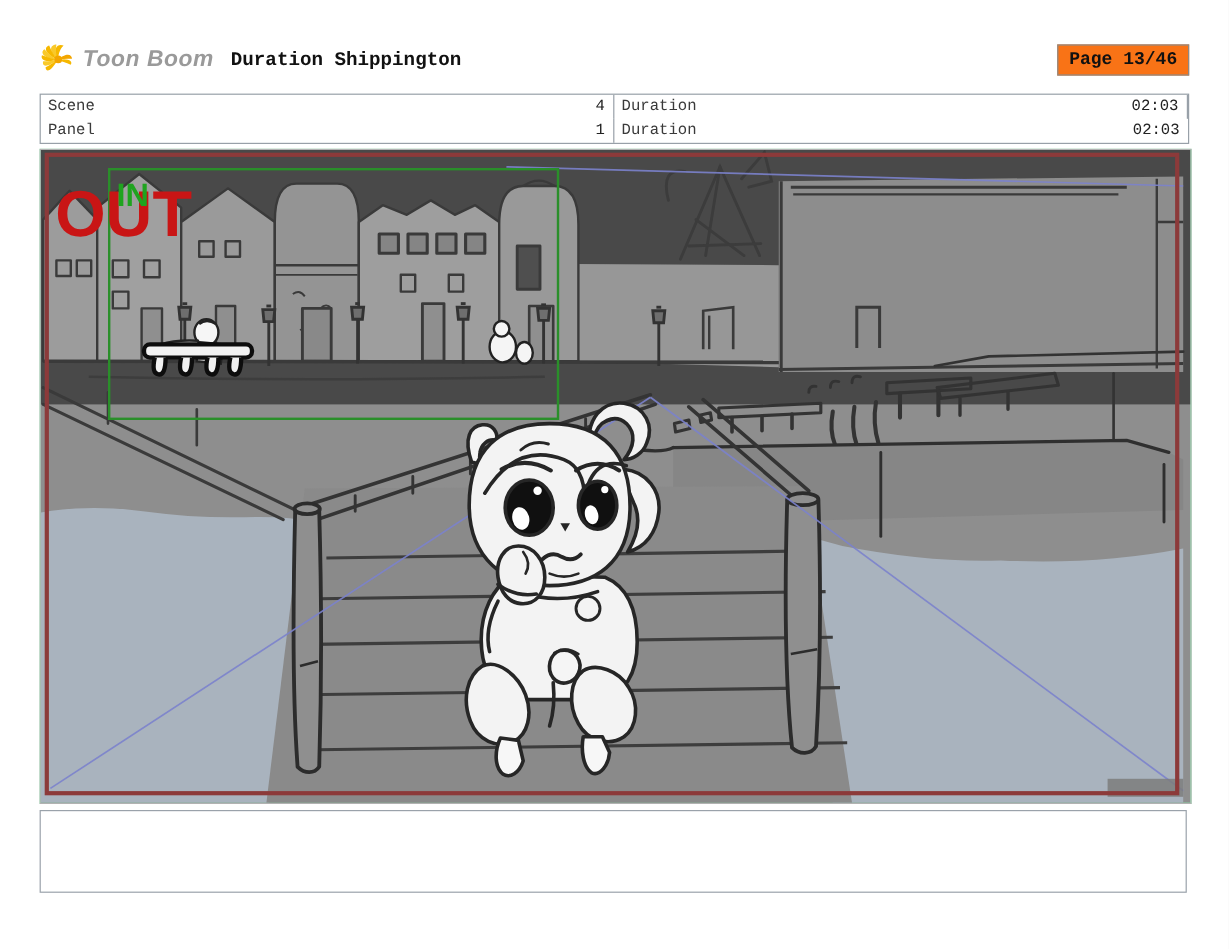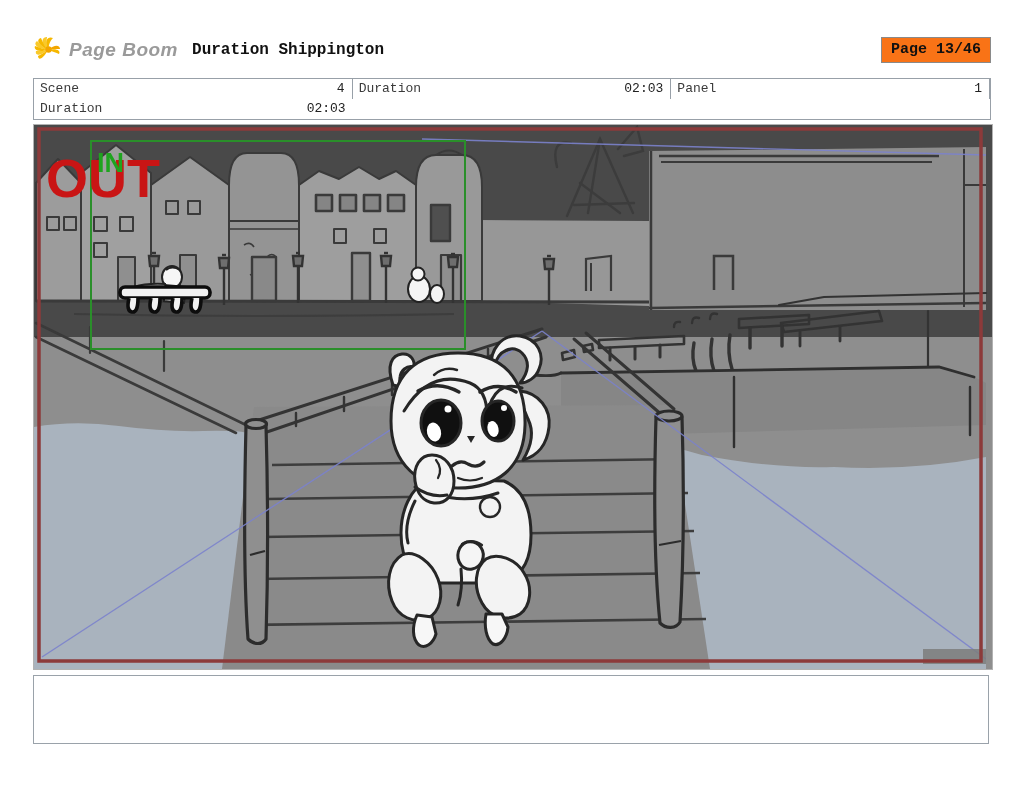--- a/index.html
+++ b/index.html
@@ -9,21 +9,21 @@
   .header{position:absolute;left:33px;top:33px;width:958px;height:34px;display:flex;align-items:center;}
   .logo{display:flex;align-items:center;gap:6px;}
   .logo-text{font-family:"Liberation Sans",sans-serif;font-style:italic;font-weight:bold;
              font-size:19px;color:#9a9a9a;letter-spacing:.5px;}
   .titles{margin-left:14px;font-weight:bold;font-size:16px;color:#111;display:flex;gap:22px;white-space:nowrap;}
   .page-badge{margin-left:auto;border:1px solid #8a8a8a;background:#f97316;padding:3px 9px 4px 9px;
               font-weight:bold;font-size:15px;color:#111;}
 
   
   .info-table{position:absolute;left:33px;top:78px;width:956px;height:40px;
-              border:1px solid #98a0a8;display:grid;grid-template-columns:1fr 1fr 1fr;}
+              border:1px solid #98a0a8;display:grid;grid-template-columns:1fr 1fr;}
   .cell{position:relative;border-right:1px solid #98a0a8;}
   .cell:last-child{border-right:none;}
   .cell .lbl{position:absolute;left:6px;top:2px;font-size:13px;color:#3a3a3a;}
   .cell .val{position:absolute;right:7px;bottom:3px;font-size:13px;color:#222;}
 
   
   .panel{position:absolute;left:33px;top:124px;width:958px;height:544px;border:1px solid #b2b2b2;box-sizing:content-box;background:#86efac;}
   .panel svg{display:block;}
 
   
@@ -42,21 +42,21 @@
         <path d="M15 15 C3 9, 4 4, 8 3 C10 8, 12 12, 15 15Z"></path>
         <path d="M15 15 C1 13, 1 8, 4 6 C8 10, 11 13, 15 15Z" fill="#f9c92a"></path>
         <path d="M15 15 C2 18, 1 13, 2 11 C7 13, 11 14, 15 15Z"></path>
         <path d="M15 15 C4 23, 2 19, 3 16 C8 16, 11 16, 15 15Z" fill="#f9c92a"></path>
         <path d="M15 15 C8 27, 5 24, 5 21 C9 19, 12 17, 15 15Z"></path>
         <path d="M15 15 C23 8, 27 11, 27 14 C22 14, 18 14, 15 15Z" fill="#f3a600"></path>
         <path d="M15 15 C24 13, 28 16, 26 19 C22 17, 18 16, 15 15Z"></path>
       </g>
       <circle cx="15.5" cy="14.5" r="3.2" fill="#f3a600"></circle>
     </svg>
-    <span class="logo-text">Page Boom</span>
+    <span class="logo-text">Toon Boom</span>
   </div>
   <div class="titles">
     <span>Duration Shippington</span>
   </div>
   <div class="page-badge">Page 13/46</div>
 </div>
 
 <div class="info-table">
   <div class="cell">
     <span class="lbl">Scene</span>

